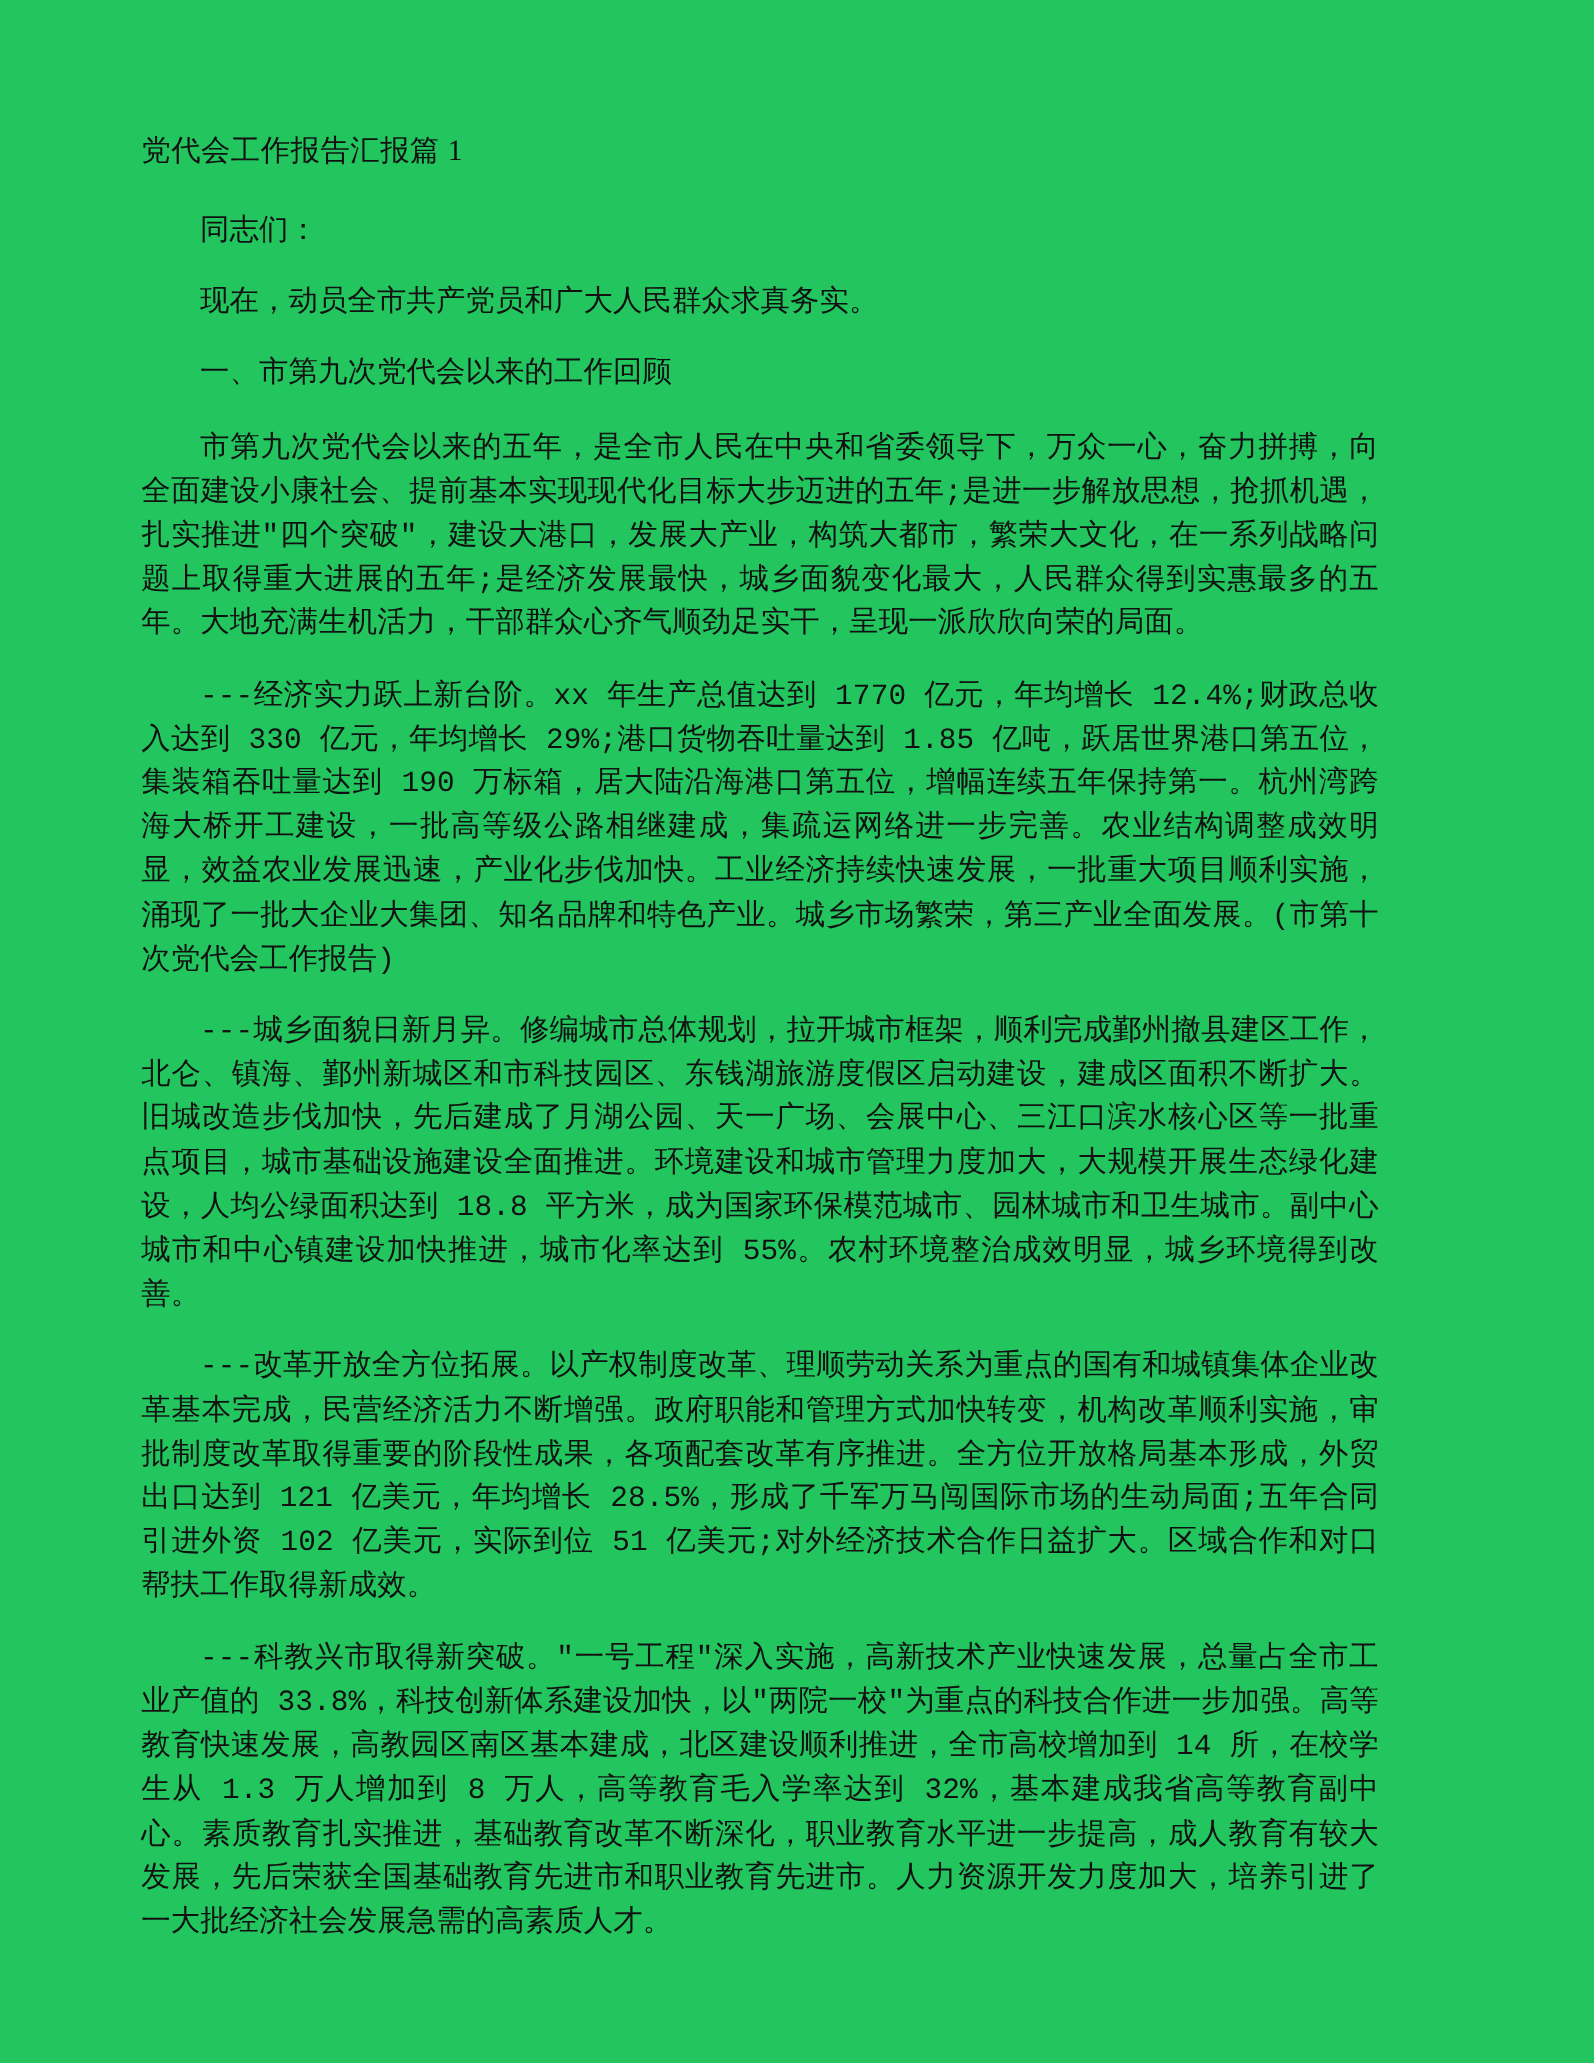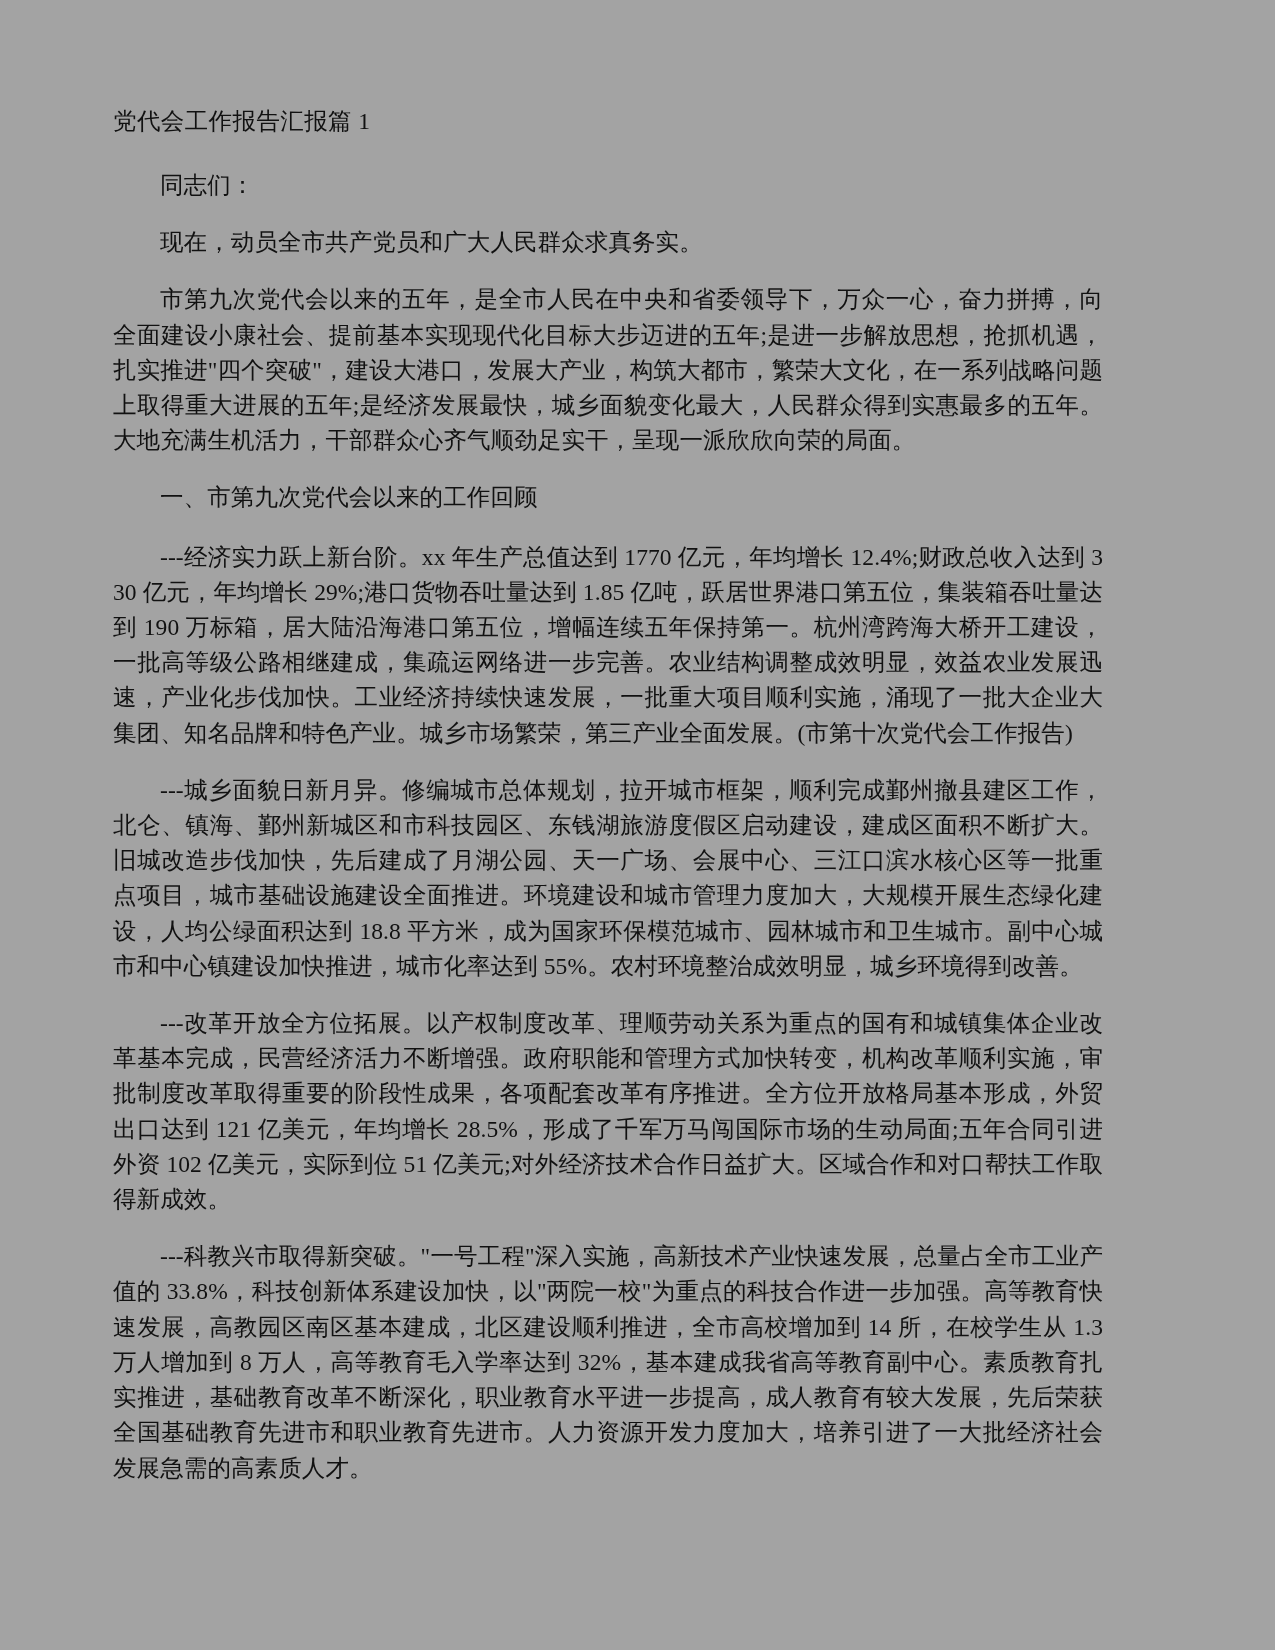--- a/index.html
+++ b/index.html
@@ -10,21 +10,21 @@
   }
   body {
     font-family: "Liberation Serif", "DejaVu Serif", serif;
     color: #1a1a1a;
   }
   .page {
     position: relative;
     width: 1275px;
     height: 1650px;
     margin: 0 auto;
-    background: #a3a3a3;
+    background: #22c55e;
     overflow: hidden;
     box-sizing: border-box;
   }
   .content {
     position: absolute;
     left: 113px;
     top: 104px;
     width: 990px;
   }
   .doc-title {
@@ -39,20 +39,21 @@
   .para {
     font-size: 23.5px;
     line-height: 35.2px;
     margin: 0 0 22px 0;
     text-align: justify;
     text-justify: inter-ideograph;
     text-indent: 2em;
     letter-spacing: 0.1px;
     color: #111111;
     word-break: break-all;
+    font-family: Liberation Mono, monospace;
   }
   .para:last-child {
     margin-bottom: 0;
   }
   .para.heading-line {
     margin-bottom: 24px;
   }
 </style>
 </head>
 <body>
@@ -60,23 +61,23 @@
 <div class="page">
   <div class="content">
 
     <h1 class="doc-title">党代会工作报告汇报篇 1</h1>
 
     <p class="para">同志们：</p>
 
 
     <p class="para">现在，动员全市共产党员和广大人民群众求真务实。</p>
 
+    <p class="para heading-line">一、市第九次党代会以来的工作回顾</p>
+
     <p class="para">市第九次党代会以来的五年，是全市人民在中央和省委领导下，万众一心，奋力拼搏，向全面建设小康社会、提前基本实现现代化目标大步迈进的五年;是进一步解放思想，抢抓机遇，扎实推进"四个突破"，建设大港口，发展大产业，构筑大都市，繁荣大文化，在一系列战略问题上取得重大进展的五年;是经济发展最快，城乡面貌变化最大，人民群众得到实惠最多的五年。大地充满生机活力，干部群众心齐气顺劲足实干，呈现一派欣欣向荣的局面。</p>
-
-    <p class="para heading-line">一、市第九次党代会以来的工作回顾</p>
 
     <p class="para">---经济实力跃上新台阶。xx 年生产总值达到 1770 亿元，年均增长 12.4%;财政总收入达到 330 亿元，年均增长 29%;港口货物吞吐量达到 1.85 亿吨，跃居世界港口第五位，集装箱吞吐量达到 190 万标箱，居大陆沿海港口第五位，增幅连续五年保持第一。杭州湾跨海大桥开工建设，一批高等级公路相继建成，集疏运网络进一步完善。农业结构调整成效明显，效益农业发展迅速，产业化步伐加快。工业经济持续快速发展，一批重大项目顺利实施，涌现了一批大企业大集团、知名品牌和特色产业。城乡市场繁荣，第三产业全面发展。(市第十次党代会工作报告)</p>
 
     <p class="para">---城乡面貌日新月异。修编城市总体规划，拉开城市框架，顺利完成鄞州撤县建区工作，北仑、镇海、鄞州新城区和市科技园区、东钱湖旅游度假区启动建设，建成区面积不断扩大。旧城改造步伐加快，先后建成了月湖公园、天一广场、会展中心、三江口滨水核心区等一批重点项目，城市基础设施建设全面推进。环境建设和城市管理力度加大，大规模开展生态绿化建设，人均公绿面积达到 18.8 平方米，成为国家环保模范城市、园林城市和卫生城市。副中心城市和中心镇建设加快推进，城市化率达到 55%。农村环境整治成效明显，城乡环境得到改善。</p>
 
     <p class="para">---改革开放全方位拓展。以产权制度改革、理顺劳动关系为重点的国有和城镇集体企业改革基本完成，民营经济活力不断增强。政府职能和管理方式加快转变，机构改革顺利实施，审批制度改革取得重要的阶段性成果，各项配套改革有序推进。全方位开放格局基本形成，外贸出口达到 121 亿美元，年均增长 28.5%，形成了千军万马闯国际市场的生动局面;五年合同引进外资 102 亿美元，实际到位 51 亿美元;对外经济技术合作日益扩大。区域合作和对口帮扶工作取得新成效。</p>
 
     <p class="para">---科教兴市取得新突破。"一号工程"深入实施，高新技术产业快速发展，总量占全市工业产值的 33.8%，科技创新体系建设加快，以"两院一校"为重点的科技合作进一步加强。高等教育快速发展，高教园区南区基本建成，北区建设顺利推进，全市高校增加到 14 所，在校学生从 1.3 万人增加到 8 万人，高等教育毛入学率达到 32%，基本建成我省高等教育副中心。素质教育扎实推进，基础教育改革不断深化，职业教育水平进一步提高，成人教育有较大发展，先后荣获全国基础教育先进市和职业教育先进市。人力资源开发力度加大，培养引进了一大批经济社会发展急需的高素质人才。</p>
 
   </div>

